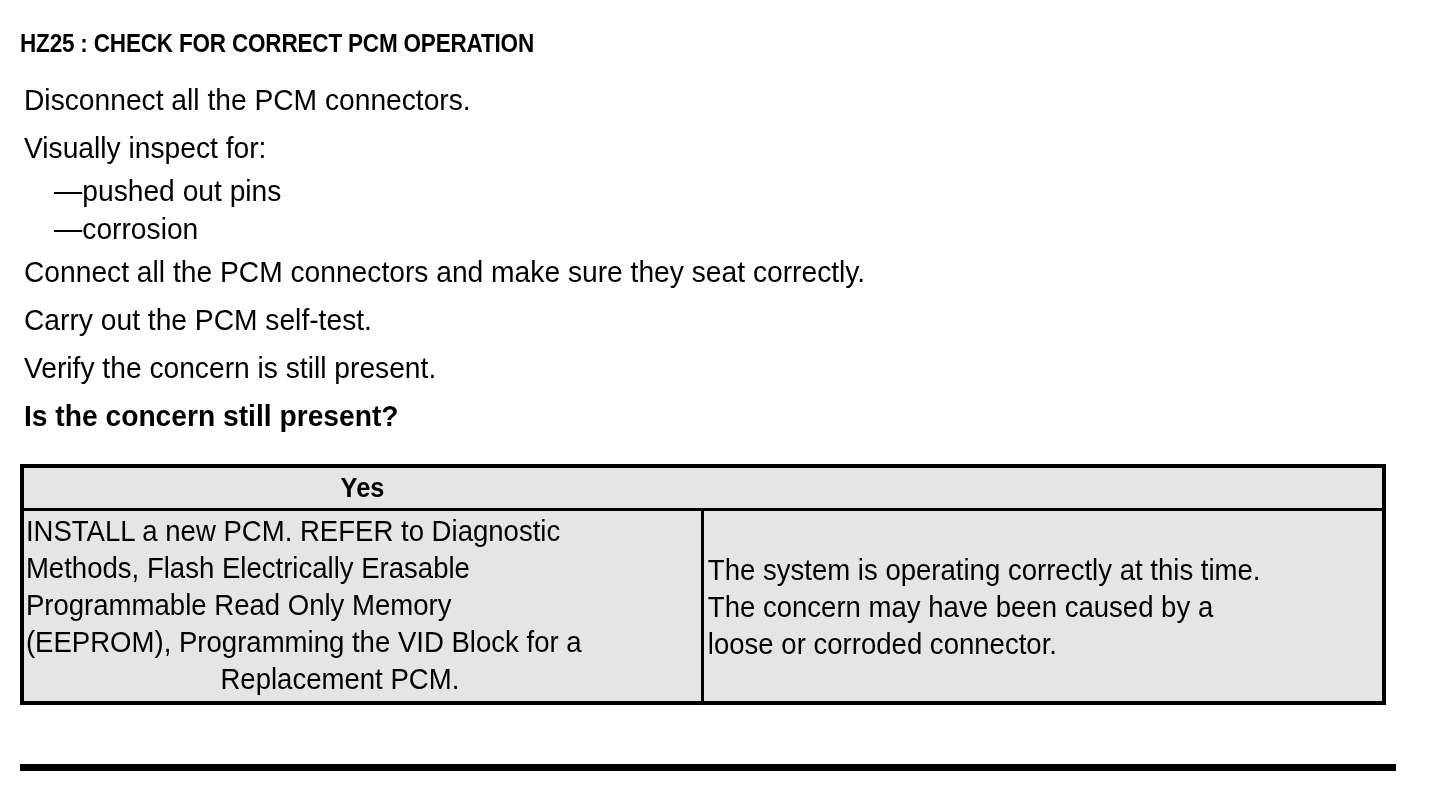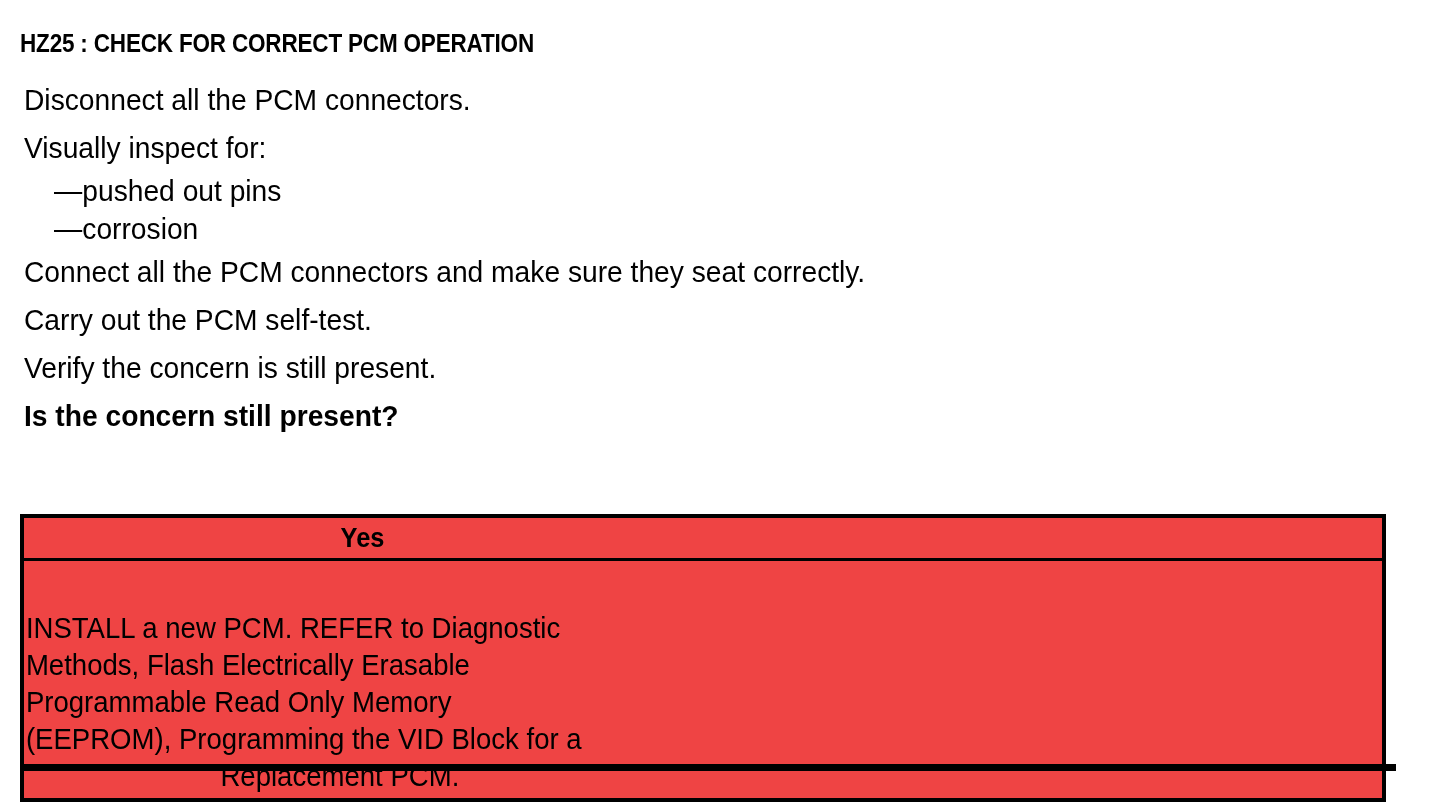--- a/index.html
+++ b/index.html
@@ -60,35 +60,34 @@
     padding-left: 32px;
   }
   .para.bold {
     font-weight: bold;
   }
 
   
   .decision-table {
     position: absolute;
     left: 20px;
-    top: 514px;
+    top: 464px;
     width: 1366px;
     border: 4px solid #000000;
     box-sizing: border-box;
-    background: #ef4444;
+    background: #e5e5e5;
   }
   .table-header-row {
     display: flex;
     height: 40px;
     border-bottom: 3px solid #000000;
   }
   .table-body-row {
     display: flex;
     min-height: 190px;
-    margin-top: 47px;
   }
   .col-yes {
     width: 677px;
     flex: 0 0 677px;
     box-sizing: border-box;
   }
   .col-no {
     flex: 1 1 auto;
     box-sizing: border-box;
     border-left: 3px solid #000000;
@@ -167,19 +166,28 @@
       <div class="col-yes">
         <div class="cell-text">
           <span>INSTALL a new PCM. REFER to Diagnostic</span><br>
           <span>Methods,  Flash Electrically Erasable</span><br>
           <span>Programmable Read Only Memory</span><br>
           <span>(EEPROM), Programming the VID Block for a</span>
           <span class="center-line">Replacement PCM.</span>
         </div>
       </div>
 
+      <div class="col-no">
+        <div class="cell-body">
+          <div class="cell-text">
+            <span>The system is operating correctly at this time.</span><br>
+            <span>The concern may have been caused by a</span><br>
+            <span>loose or corroded connector.</span>
+          </div>
+        </div>
+      </div>
 
     </div>
   </div>
 
   <div class="bottom-rule"></div>
 
 </div>
 
 </body></html>

